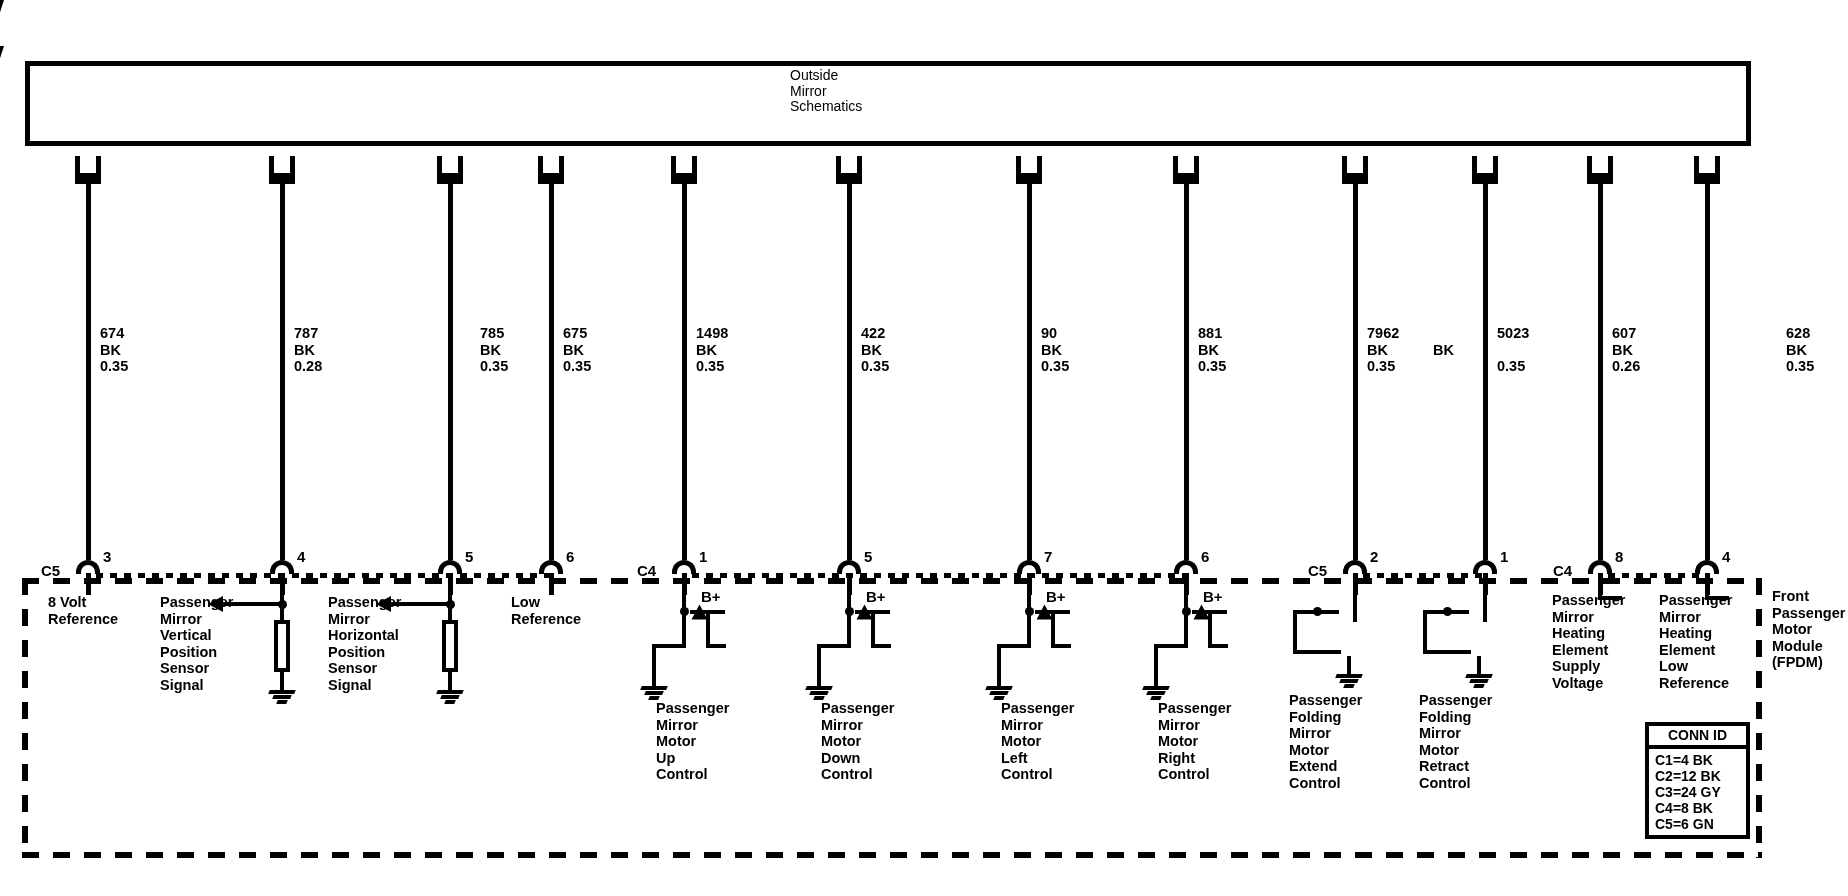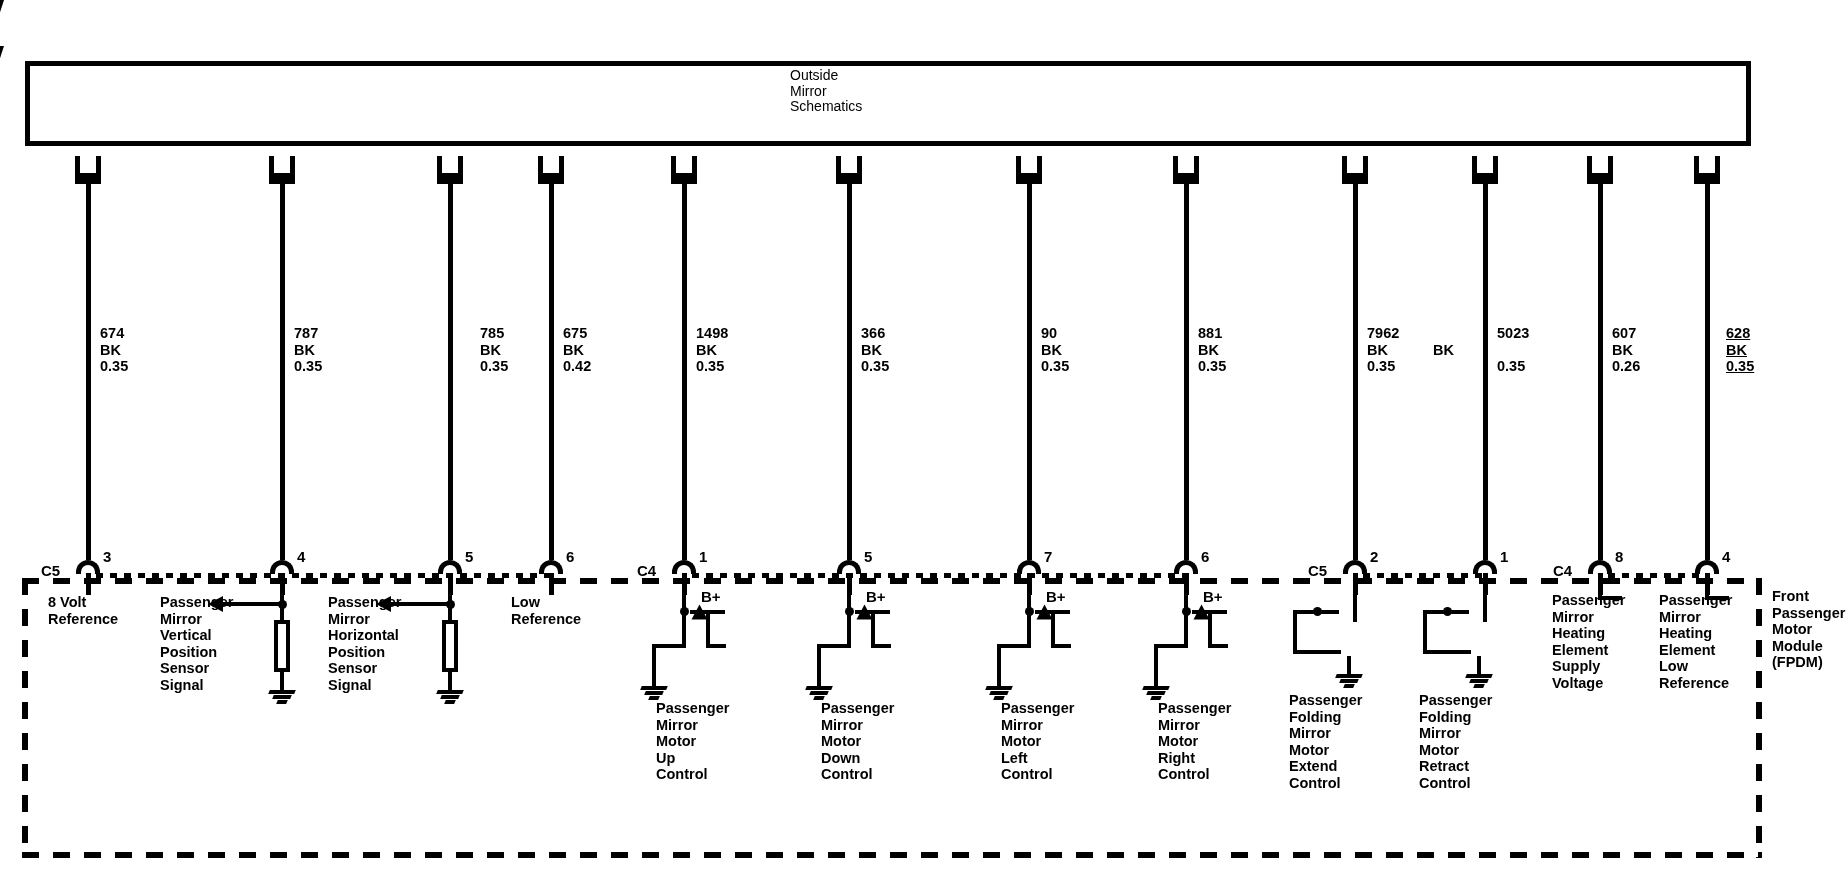--- a/index.html
+++ b/index.html
@@ -102,43 +102,43 @@
       <div class="conn-plug" style="left:75px;top:175px;"></div>
       <div class="wire" style="left:86px;top:183px;height:377px;"></div>
       <div class="wire-label" style="left:100px;top:325px;">674
 BK
 0.35</div>
       <div class="conn-top" style="left:269px;top:156px;"></div>
       <div class="conn-plug" style="left:269px;top:175px;"></div>
       <div class="wire" style="left:280px;top:183px;height:377px;"></div>
       <div class="wire-label" style="left:294px;top:325px;">787
 BK
-0.35</div>
+0.28</div>
       <div class="conn-top" style="left:437px;top:156px;"></div>
       <div class="conn-plug" style="left:437px;top:175px;"></div>
       <div class="wire" style="left:448px;top:183px;height:377px;"></div>
       <div class="wire-label" style="left:480px;top:325px;">785
 BK
 0.35</div>
       <div class="conn-top" style="left:538px;top:156px;"></div>
       <div class="conn-plug" style="left:538px;top:175px;"></div>
       <div class="wire" style="left:549px;top:183px;height:377px;"></div>
       <div class="wire-label" style="left:563px;top:325px;">675
 BK
-0.42</div>
+0.35</div>
       <div class="conn-top" style="left:671px;top:156px;"></div>
       <div class="conn-plug" style="left:671px;top:175px;"></div>
       <div class="wire" style="left:682px;top:183px;height:377px;"></div>
       <div class="wire-label" style="left:696px;top:325px;">1498
 BK
 0.35</div>
       <div class="conn-top" style="left:836px;top:156px;"></div>
       <div class="conn-plug" style="left:836px;top:175px;"></div>
       <div class="wire" style="left:847px;top:183px;height:377px;"></div>
-      <div class="wire-label" style="left:861px;top:325px;">366
+      <div class="wire-label" style="left:861px;top:325px;">422
 BK
 0.35</div>
       <div class="conn-top" style="left:1016px;top:156px;"></div>
       <div class="conn-plug" style="left:1016px;top:175px;"></div>
       <div class="wire" style="left:1027px;top:183px;height:377px;"></div>
       <div class="wire-label" style="left:1041px;top:325px;">90
 BK
 0.35</div>
       <div class="conn-top" style="left:1173px;top:156px;"></div>
       <div class="conn-plug" style="left:1173px;top:175px;"></div>
@@ -160,21 +160,21 @@
       <div class="wire-label" style="left:1497px;top:358px;">0.35</div>
       <div class="conn-top" style="left:1587px;top:156px;"></div>
       <div class="conn-plug" style="left:1587px;top:175px;"></div>
       <div class="wire" style="left:1598px;top:183px;height:377px;"></div>
       <div class="wire-label" style="left:1612px;top:325px;">607
 BK
 0.26</div>
       <div class="conn-top" style="left:1694px;top:156px;"></div>
       <div class="conn-plug" style="left:1694px;top:175px;"></div>
       <div class="wire" style="left:1705px;top:183px;height:377px;"></div>
-      <div class="wire-label" style="left:1726px;top:325px;text-decoration:underline;">628
+      <div class="wire-label" style="left:1786px;top:325px;">628
 BK
 0.35</div>
     </div>
 
   <div id="fpdm-box">
     <div class="dash-h" style="left:0;top:0;width:1740px;"></div>
     <div class="dash-h" style="left:0;top:274px;width:1740px;"></div>
     <div class="dash-v" style="left:0;top:0;height:280px;"></div>
     <div class="dash-v" style="left:1734px;top:0;height:280px;"></div>
   </div>
@@ -387,20 +387,28 @@
       <div class="v-line" style="left:1705px;top:582px;height:18px;"></div>
       <div class="h-line" style="left:1705px;top:596px;width:24px;"></div>
       <div class="itxt" style="left:1659px;top:592px;">Passenger
 Mirror
 Heating
 Element
 Low
 Reference</div>
     </div>
 
+  <div id="conn-id">
+    <div class="hdr">CONN ID</div>
+    <div class="body">C1=4 BK
+C2=12 BK
+C3=24 GY
+C4=8 BK
+C5=6 GN</div>
+  </div>
 
   <div id="fpdm-name">Front
 Passenger
 Motor
 Module
 (FPDM)</div>
 
 </div>
 
 </body></html>

